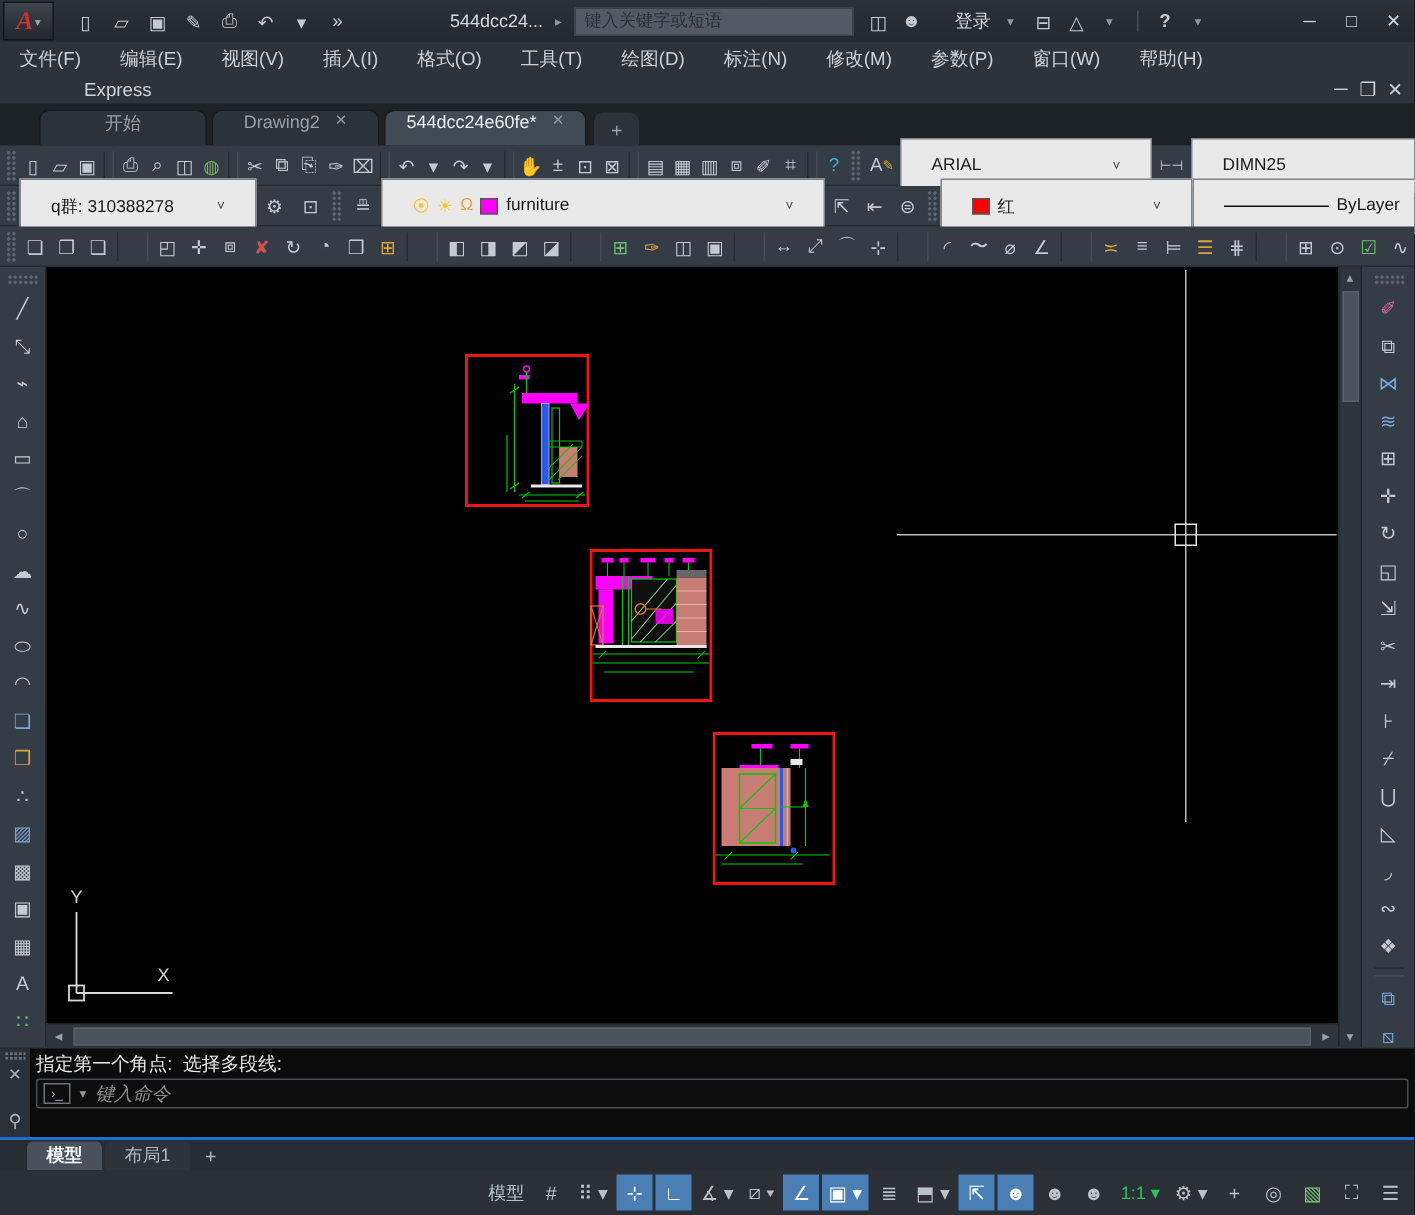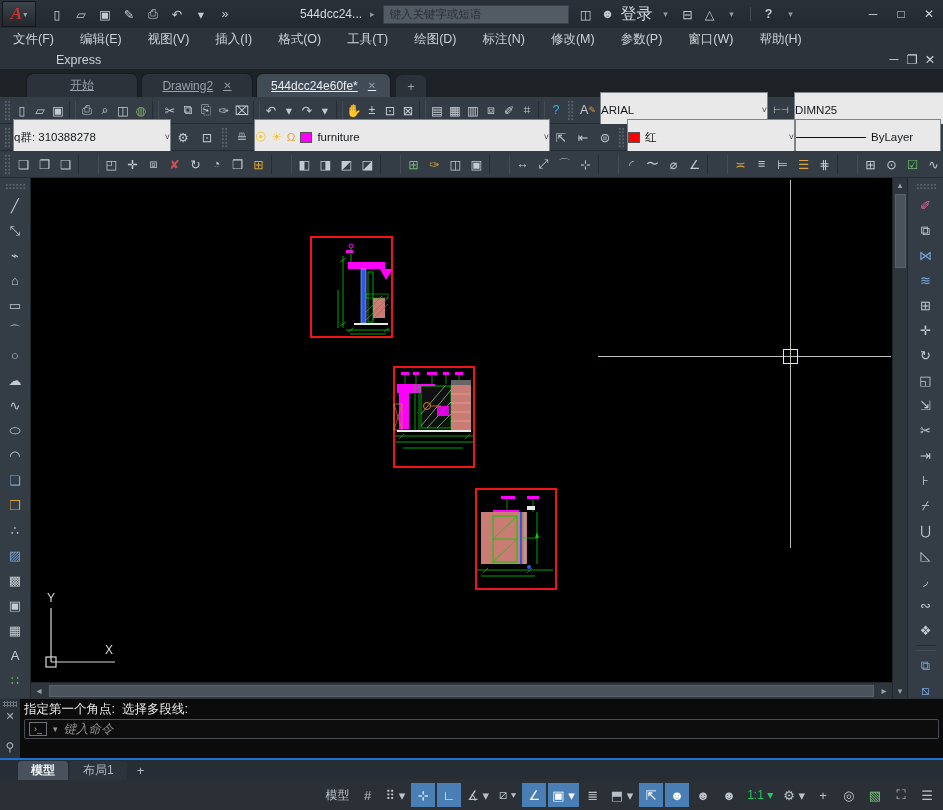--- a/index.html
+++ b/index.html
@@ -14,56 +14,56 @@
   .logo .a { color:#c7332a; font-weight:bold; font-style:italic; font-size:17px; font-family:"Liberation Serif",serif; }
   .logo .v { color:#9aa3ab; font-size:8px; }
   .qat { display:flex; align-items:center; margin-left:10px; gap:2px; }
   .qat .tbtn { width:22px; }
   .docname { margin-left:64px; font-size:12px; color:#d4dae0; }
   .docarrow { color:#8f99a3; font-size:9px; margin:0 8px; }
   .searchbox { width:186px; height:19px; background:#525a63; border:1px solid #3a4149; color:#272d33;
     font-size:11.5px; padding:0 6px; }
   .searchbox::placeholder { color:#2b3138; opacity:1; }
   .tbar-right { display:flex; align-items:center; margin-left:8px; gap:4px; font-size:12px; }
-  .signin { color:#d4dae0; font-size:16px; }
+  .signin { color:#d4dae0; font-size:12px;margin-left:16px; }
   .tdiv { width:1px; height:14px; background:#454d55; margin:0 5px; }
   .winbtns { margin-left:auto; display:flex; }
   .winbtn { width:28px; height:24px; display:flex; align-items:center; justify-content:center;
     color:#cfd5db; font-size:12px; }
   .help-q { color:#3fa7e0; font-weight:bold; }
 
   
   .menurow { height:22px; background:#2c333a; display:flex; align-items:center; flex:0 0 22px; }
   .menuitem { font-size:12.5px; color:#ccd2d8; padding:0 13px; height:100%; display:flex; align-items:center; }
   .docwin { margin-left:auto; display:flex; padding-right:4px; }
   .docwin span { width:18px; text-align:center; color:#aab2ba; font-size:10px; }
   .exprow { height:20px; background:#2c333a; display:flex; align-items:center; padding-left:56px;
     flex:0 0 20px; border-bottom:1px solid #1d2228; }
   .exprow span { font-size:12.5px; color:#ccd2d8; }
 
   
   .tabrow { height:27px; background:#1d2227; display:flex; align-items:flex-end; padding-left:26px; flex:0 0 27px; }
-  .ftab { height:24px; min-width:112px; display:flex; align-items:center; justify-content:center; gap:10px;
+  .ftab { height:24px; min-width:112px; display:flex; justify-content:center; gap:10px;
     background:#2b323a; color:#97a1ab; font-size:12px; border-radius:7px 7px 0 0; margin-right:3px; padding:0 14px;
-    border:1px solid #171b1f; border-bottom:none;text-decoration:underline; }
+    border:1px solid #171b1f; border-bottom:none; }
   .ftab.on { background:#414b55; color:#e8edf2; }
   .ftab .x { font-size:10px; color:#8f99a3; }
   .addtab { width:30px; height:22px; background:#2b323a; border-radius:6px 6px 0 0; color:#9aa3ab;
     display:flex; align-items:center; justify-content:center; font-size:13px; margin-left:2px; }
 
   
   .trow { height:27px; background:#343c45; border-bottom:1px solid #262c33; display:flex; align-items:center;
     flex:0 0 27px; padding-left:2px; }
   .tbtn { width:18px; height:23px; display:flex; align-items:center; justify-content:center;
     color:#c3cad1; font-size:12.5px; flex:0 0 auto; }
   .tsep { width:7px; height:19px; border-left:1px solid #262c33; border-right:1px solid #434b54; margin:0 2px; flex:0 0 auto; }
   .hgrip { width:7px; height:21px; margin:0 2px; flex:0 0 auto;
     background-image:radial-gradient(#5d666f 1px, transparent 1.2px); background-size:3.5px 3.5px; }
   .combo { height:37px; background:#e9e9e9; border:1px solid #7d848b; color:#15181b; font-size:11.5px;
-    display:flex; align-items:center; padding:0 0; gap:5px; flex:0 0 auto; }
+    display:flex; align-items:center; padding:0 20px; gap:5px; flex:0 0 auto; }
   .combo .car { margin-left:auto; color:#3c4248; font-size:9px; }
   .sw { width:12px; height:11px; border:1px solid #555; display:inline-block; flex:0 0 auto; }
   .ltline { width:70px; height:0; border-top:1.5px solid #111; }
 
   
   .main { flex:1 1 auto; display:flex; min-height:0; }
   .vtool { background:#343c45; display:flex; flex-direction:column; align-items:center; padding-top:3px; }
   .vtool.left { width:31px; border-right:1px solid #20262c; }
   .vtool.right { width:36px; border-left:1px solid #20262c; }
   .vtool .tbtn { width:24px; height:25px; font-size:13px; }

